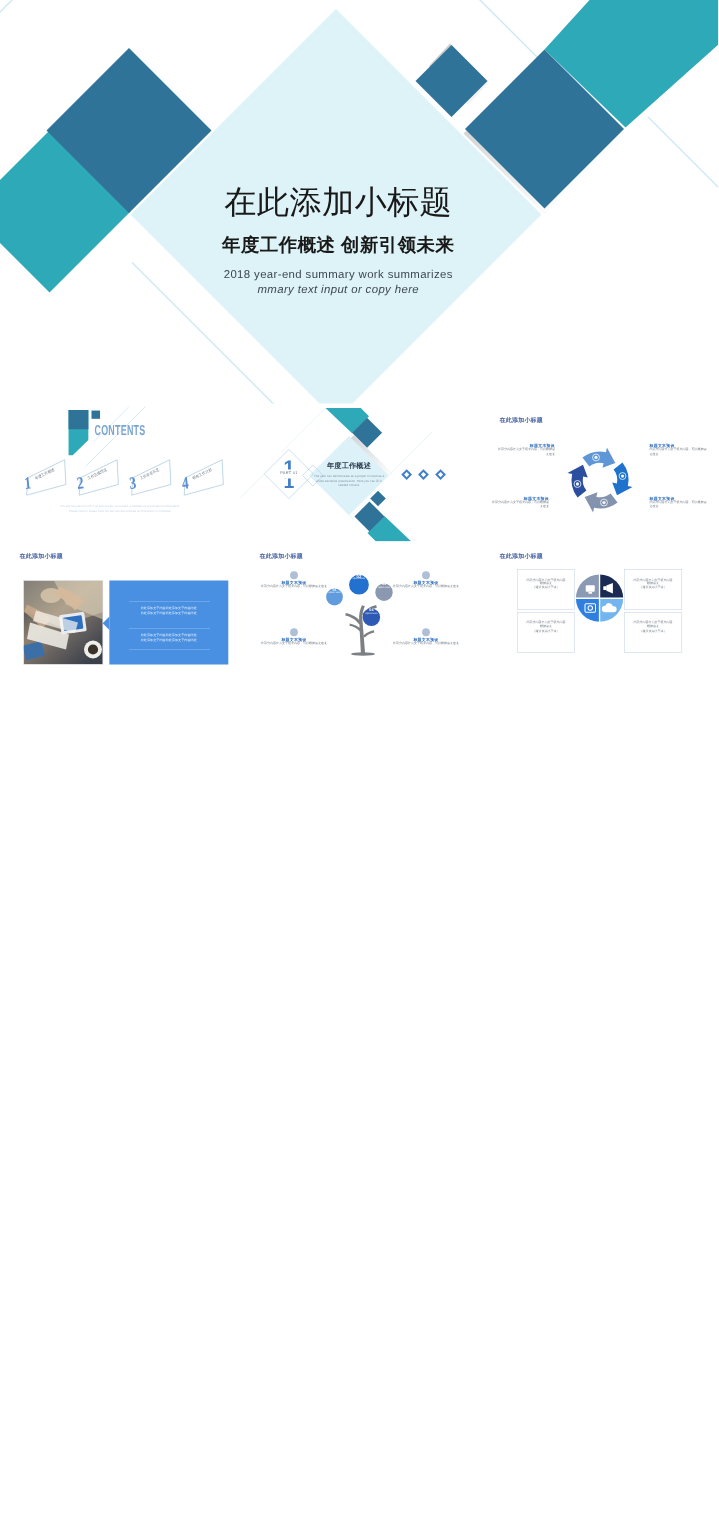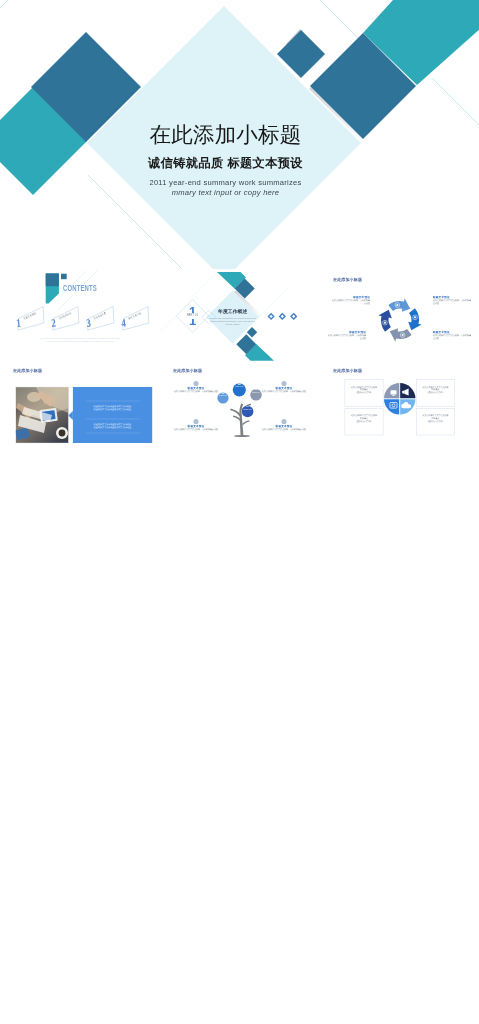--- a/index.html
+++ b/index.html
@@ -88,22 +88,22 @@
 
     <polygon points="300,29 326,55 312,70 286,44" fill="url(#shdL)"></polygon>
 
     <polygon points="301,30 325,54 301,78 277,54" fill="#2f7399"></polygon>
 
     <polygon points="363,35 309,89 363,143 372,134" fill="url(#shdL)" opacity=".9"></polygon>
 
     <polygon points="363,33 416,86 363,139 310,86" fill="#2f7399"></polygon>
   </svg>
   <div class="cv-txt" id="cv-main">在此添加小标题</div>
-  <div class="cv-txt" id="cv-sub">诚信铸就品质  标题文本预设</div>
-  <div class="cv-txt" id="cv-c1">2011 year-end summary work summarizes</div>
+  <div class="cv-txt" id="cv-sub">年度工作概述  创新引领未来</div>
+  <div class="cv-txt" id="cv-c1">2018 year-end summary work summarizes</div>
   <div class="cv-txt" id="cv-c2">mmary text input or copy here</div>
 </div>
 <div class="slide" style="left:0px;top:271px">
   <svg width="160" height="90" viewBox="0 0 160 90">
     <line x1="92" y1="-6" x2="62" y2="24" stroke="#cfe6f1" stroke-width=".5"></line>
     <line x1="103" y1="-6" x2="57" y2="40" stroke="#cfe6f1" stroke-width=".5"></line>
     <polygon points="45.7,2.4 58.9,2.4 58.9,22.4 48.5,32.5 45.7,32.5" fill="#2ea9b8"></polygon>
     <polygon points="45.7,2.4 58.9,2.4 58.9,15.2 45.7,15.2" fill="#2f7399"></polygon>
     <rect x="61" y="2.7" width="5.7" height="5.5" fill="#2f7399"></rect>
     <g fill="none" stroke="#9fc3dd" stroke-width=".45">

